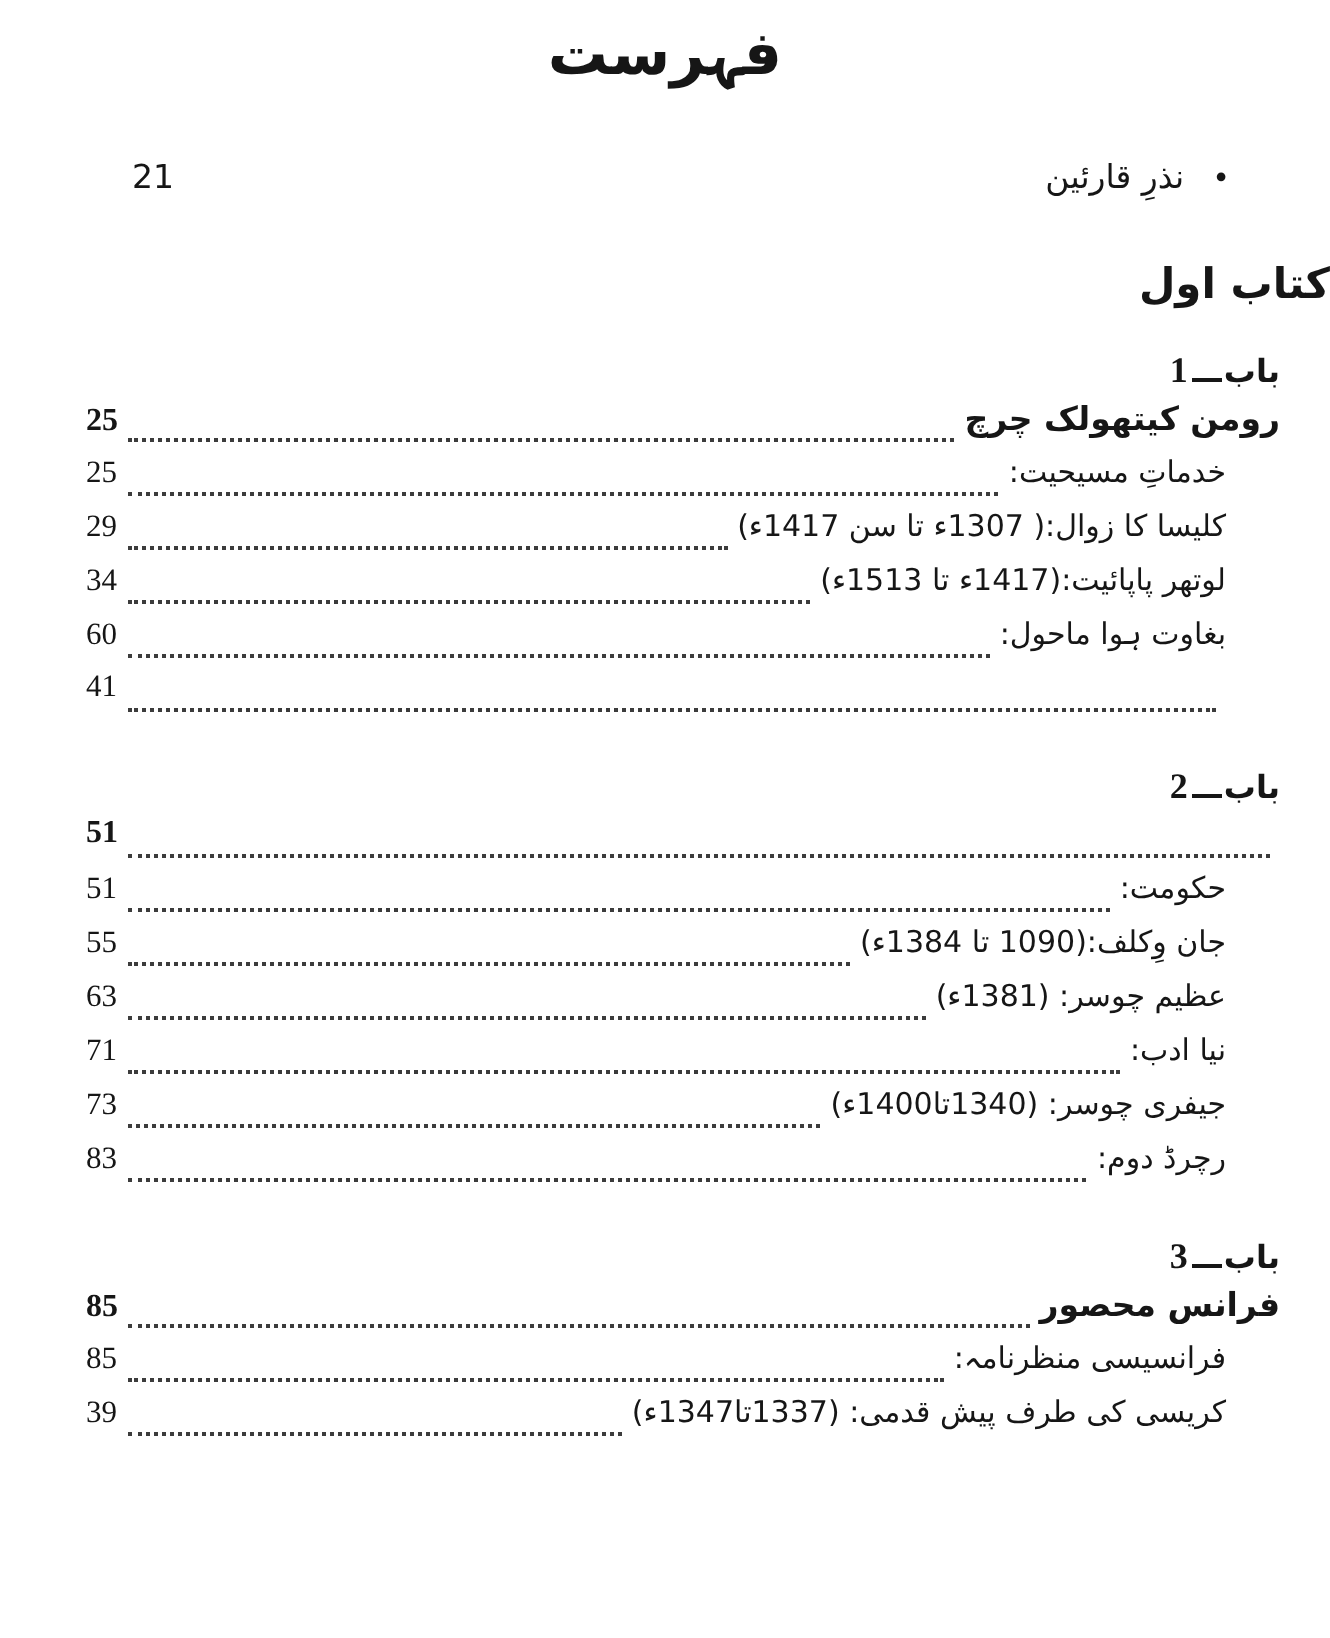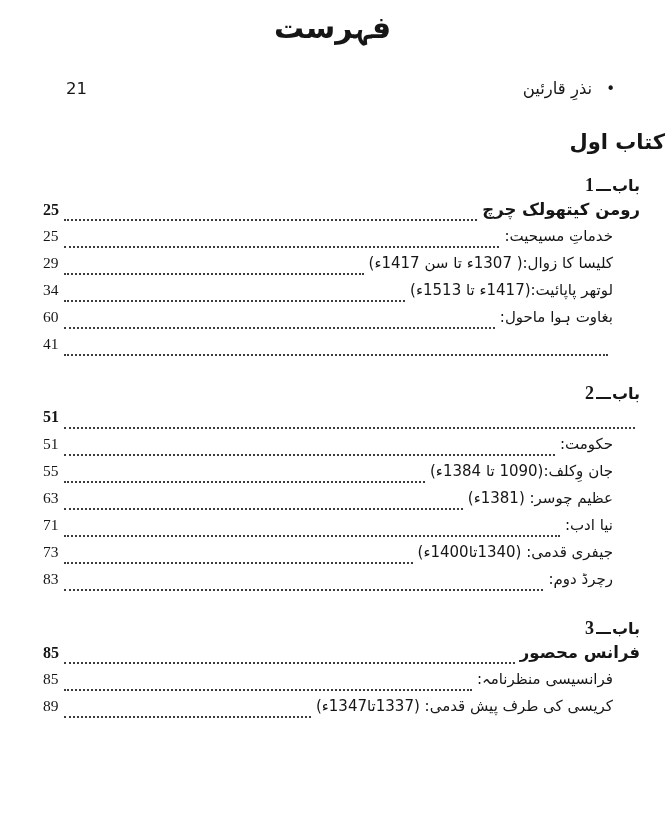--- a/index.html
+++ b/index.html
@@ -141,21 +141,21 @@
       <span class="t">عظیم چوسر: (1381ء)</span>
       <span class="dots"></span>
       <span class="num">63</span>
     </div>
     <div class="row entry-row">
       <span class="t">نیا ادب:</span>
       <span class="dots"></span>
       <span class="num">71</span>
     </div>
     <div class="row entry-row">
-      <span class="t">جیفری قدمی: (1340تا1400ء)</span>
+      <span class="t">جیفری چوسر: (1340تا1400ء)</span>
       <span class="dots"></span>
       <span class="num">73</span>
     </div>
     <div class="row entry-row">
       <span class="t">رچرڈ دوم:</span>
       <span class="dots"></span>
       <span class="num">83</span>
     </div>
   </div>
 
@@ -169,17 +169,17 @@
       <span class="num">85</span>
     </div>
     <div class="row entry-row">
       <span class="t">فرانسیسی منظرنامہ:</span>
       <span class="dots"></span>
       <span class="num">85</span>
     </div>
     <div class="row entry-row">
       <span class="t">کریسی کی طرف پیش قدمی: (1337تا1347ء)</span>
       <span class="dots"></span>
-      <span class="num">89</span>
+      <span class="num">39</span>
     </div>
   </div>
 
 </div>
 
 </body></html>

